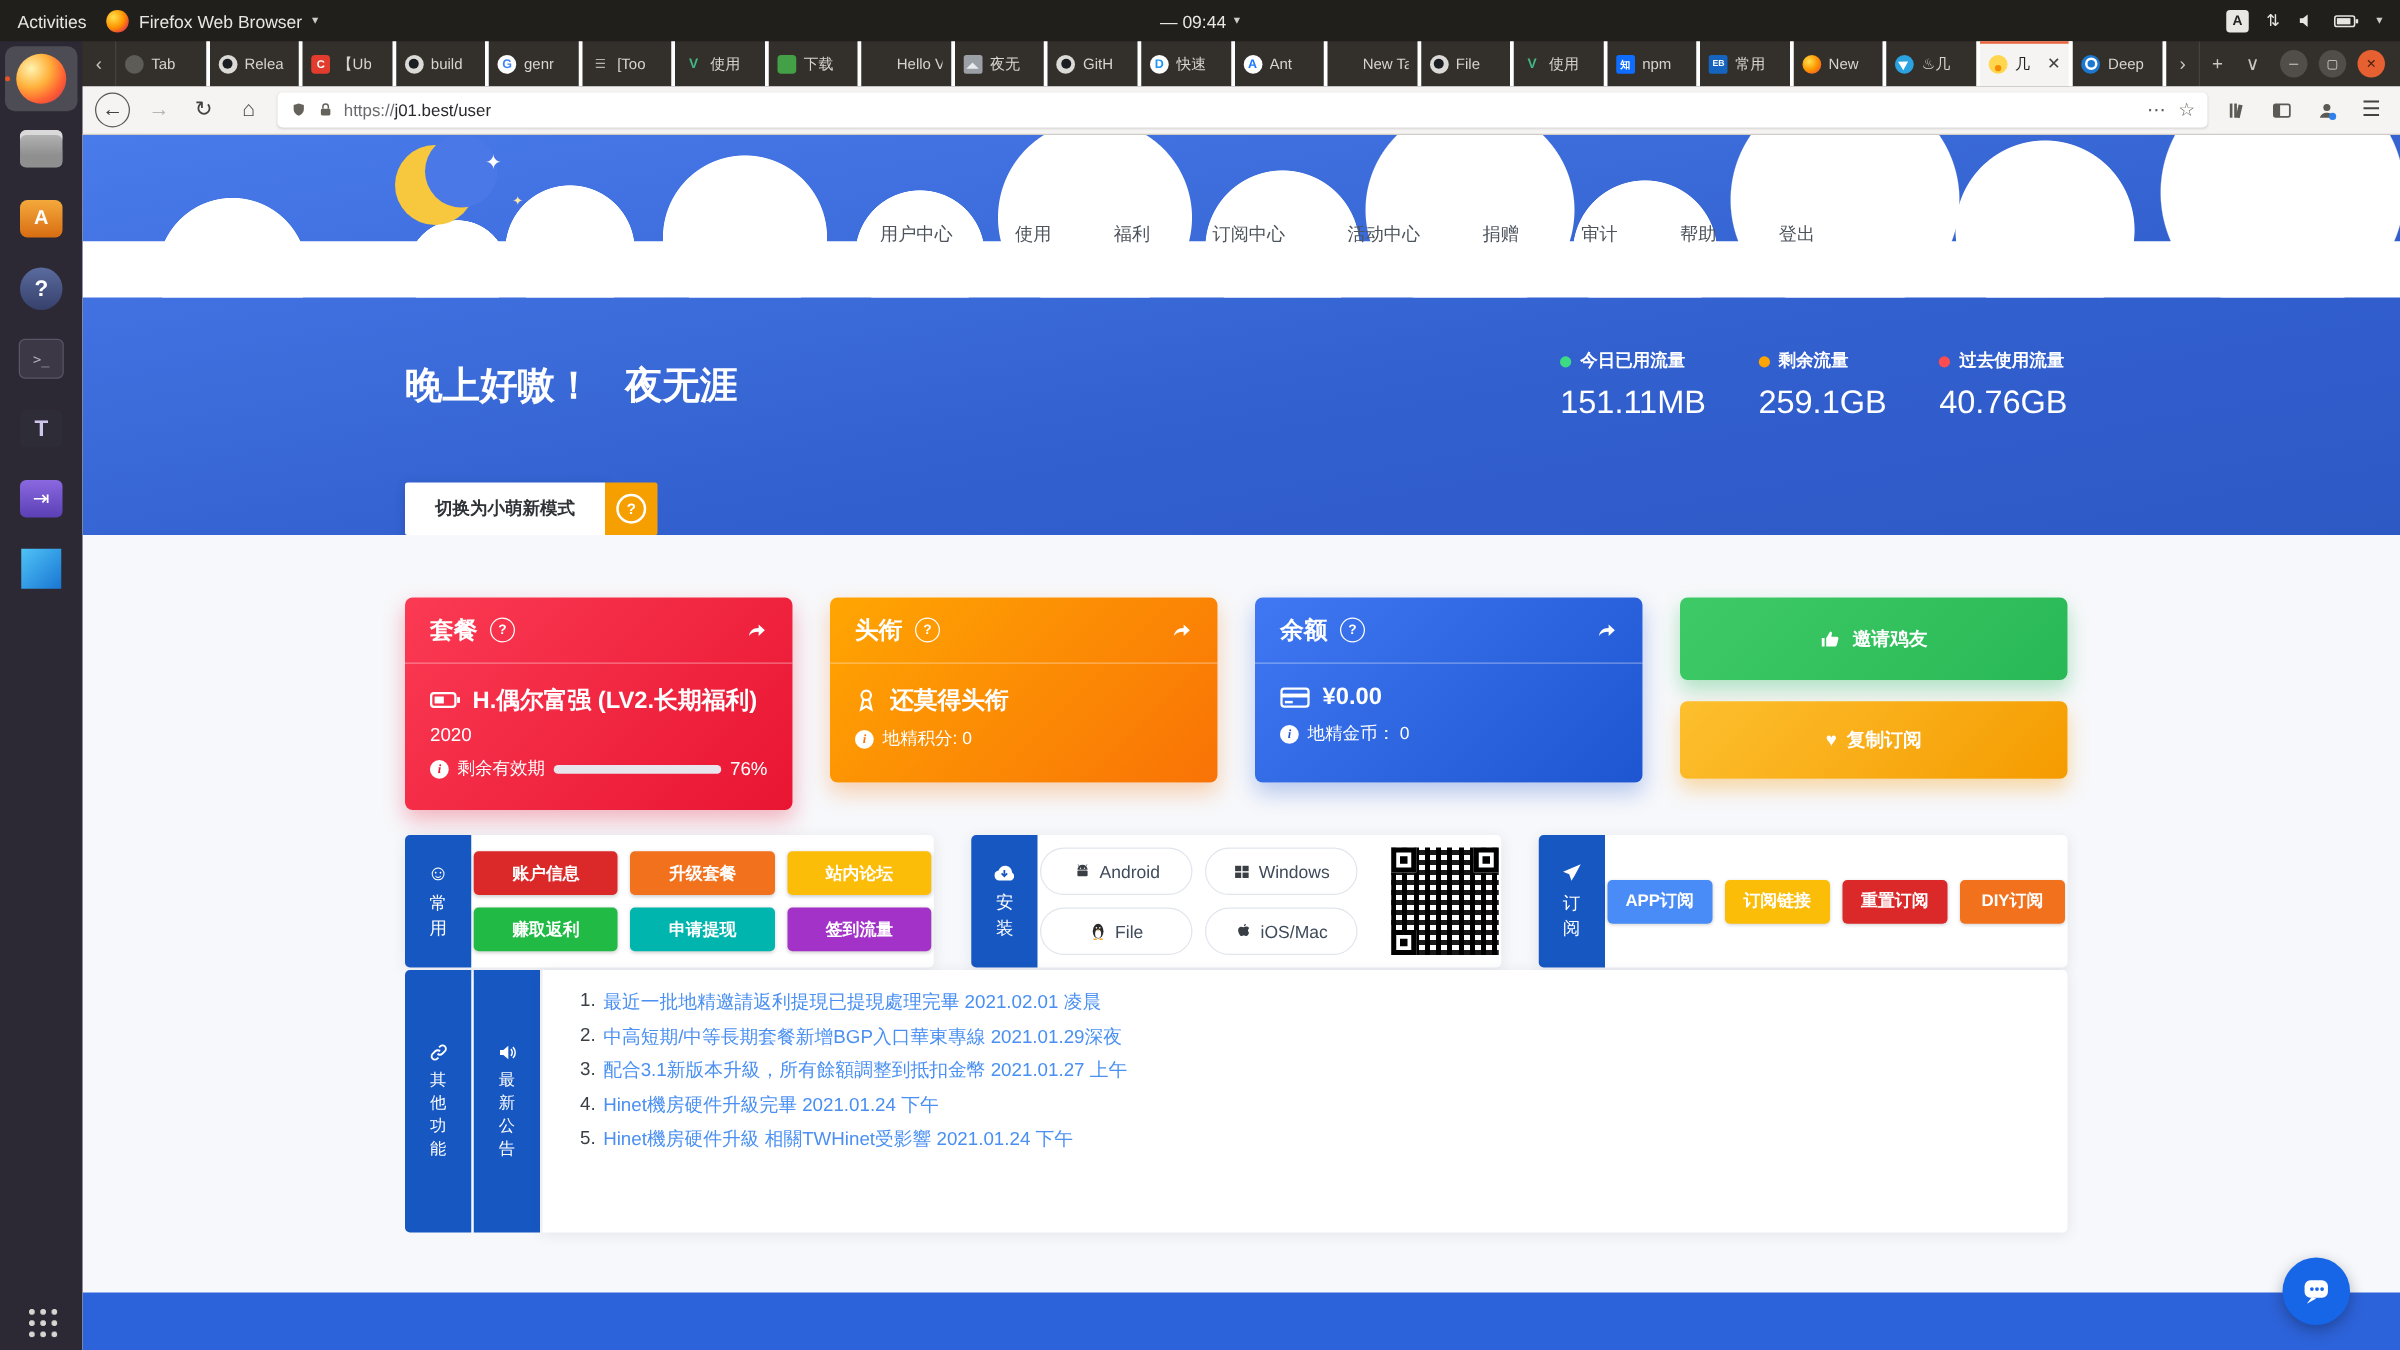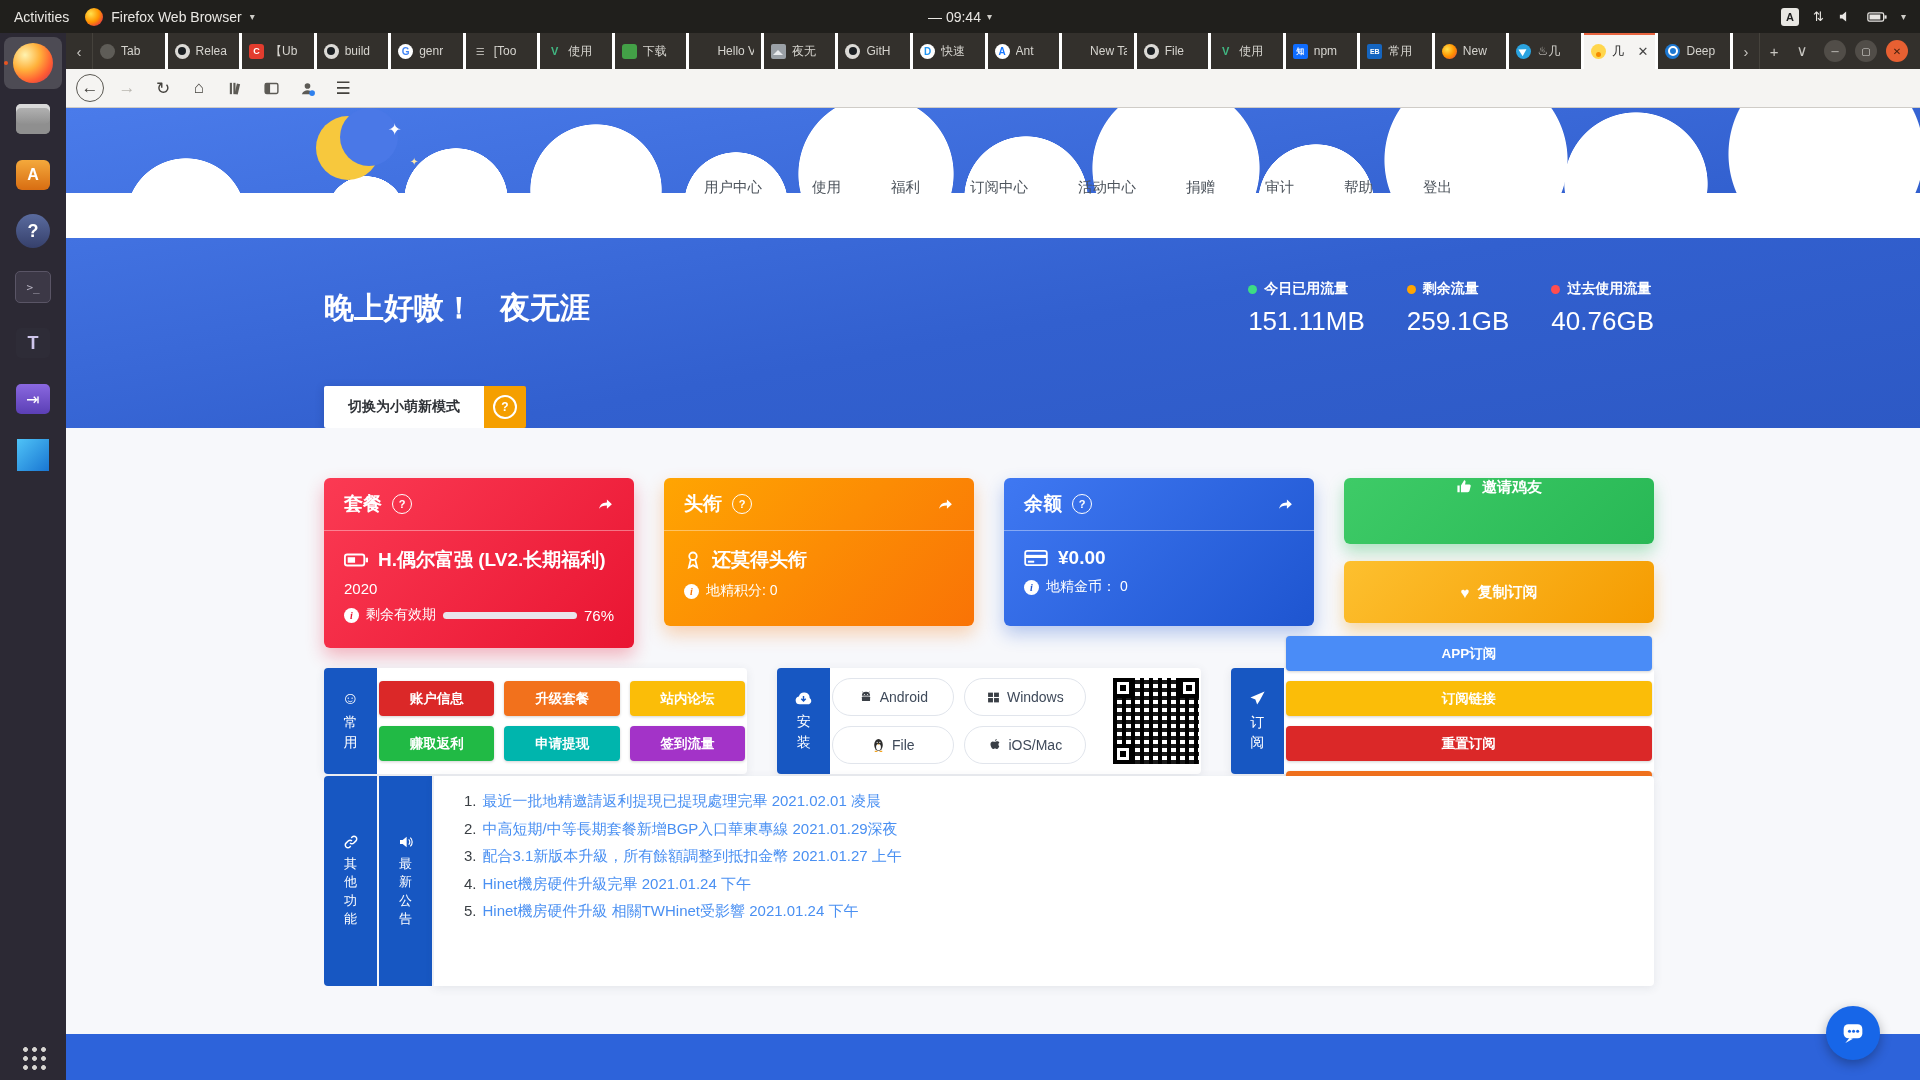--- a/index.html
+++ b/index.html
@@ -119,32 +119,32 @@
   .card-body{padding:16px 20px 0}
   .cb-row1{display:flex;align-items:center;gap:10px;font-size:19px;font-weight:bold}
   .cb-sub{font-size:15px;margin:7px 0 9px}
   .cb-info{display:flex;align-items:center;gap:7px;font-size:14px}
   .info-dot{width:15px;height:15px;border-radius:50%;background:#fff;display:inline-flex;align-items:center;justify-content:center;font-family:"Liberation Serif",serif;font-weight:bold;font-style:italic;font-size:10px;flex:none}
   .card-red .info-dot{color:#e91532}.card-orange .info-dot{color:#f97306}.card-blue .info-dot{color:#1e55d0}
   .pbar{flex:1;height:7px;border-radius:4px;background:#e9e5ec;overflow:hidden}
   .pfill{height:100%;border-radius:4px;background:#21ba45}
   .ppct{font-size:15px}
   .col4{flex:1;display:flex;flex-direction:column}
-  .btn-invite{height:66px;border-radius:6px;background:linear-gradient(135deg,#3ecb67,#28b855);box-shadow:0 8px 16px rgba(40,184,85,.35);color:#fff;font-size:15px;font-weight:bold;display:flex;align-items:flex-start;justify-content:center;gap:9px}
+  .btn-invite{height:66px;border-radius:6px;background:linear-gradient(135deg,#3ecb67,#28b855);box-shadow:0 8px 16px rgba(40,184,85,.35);color:#fff;font-size:15px;font-weight:bold;display:flex;align-items:center;justify-content:center;gap:9px}
   .btn-copy{height:62px;margin-top:17px;border-radius:6px;background:linear-gradient(135deg,#fdc02f,#f59b00);box-shadow:0 8px 16px rgba(245,155,0,.35);color:#fff;font-size:15px;font-weight:bold;display:flex;align-items:center;justify-content:center;gap:8px}
   .heart{font-size:15px}
   
   .quick-row{position:absolute;left:258px;top:560px;width:1330px;height:106px;display:flex;gap:30px}
   .panel{flex:1;display:flex;background:#fff;border-radius:4px;box-shadow:0 2px 10px rgba(60,64,90,.1)}
   .vtab{width:53px;flex:none;background:#1757c2;border-radius:4px 0 0 4px;color:#fff;display:flex;flex-direction:column;align-items:center;justify-content:center;gap:5px}
   .vtab-label{width:1em;word-break:break-all;line-height:1.45;font-size:14px;text-align:center}
   .vface{font-size:17px;line-height:1}
   .panel-body{flex:1;display:flex;align-items:center;padding:0 2px;min-width:0}
   .grid6{display:grid;grid-template-columns:repeat(3,1fr);gap:10px;width:100%}
-  .grid4{display:grid;grid-template-columns:repeat(1,1fr);gap:10px;width:100%}
+  .grid4{display:grid;grid-template-columns:repeat(4,1fr);gap:10px;width:100%}
   .qbtn{height:35px;border-radius:4px;color:#fff;font-size:13.5px;font-weight:bold;display:flex;align-items:center;justify-content:center;box-shadow:0 1px 3px rgba(0,0,0,.18)}
   .pillwrap{display:grid;grid-template-columns:repeat(2,122px);gap:10px}
   .pill{height:36px;border:1.5px solid #e1e5ec;border-radius:19px;color:#3f4a5a;font-size:14px;display:flex;align-items:center;justify-content:center;gap:7px;background:#fff}
   .qr{margin-left:auto;width:86px;height:86px;flex:none;position:relative;background:
       repeating-linear-gradient(0deg,rgba(0,0,0,.9) 0 4px,transparent 4px 8px),
       repeating-linear-gradient(90deg,#000 0 4px,#fff 4px 9px)}
   .fp{position:absolute;width:20px;height:20px;border:4px solid #000;background:#fff;box-sizing:border-box}
   .fp::after{content:"";position:absolute;left:3px;top:3px;width:6px;height:6px;background:#000}
   .fp.tl{left:0;top:0}.fp.tr{right:0;top:0}.fp.bl{left:0;bottom:0}
   
@@ -328,20 +328,34 @@
           <div class="wbtn">▢</div>
           <div class="wbtn close">✕</div>
         </div>
       </div>
 
       <div class="toolbar">
         <span class="nav-ic nav-back">←</span>
         <span class="nav-ic nav-fwd">→</span>
         <span class="nav-ic">↻</span>
         <span class="nav-ic">⌂</span>
+        <div class="urlbar">
+          <svg width="14" height="14" viewBox="0 0 24 24">
+              <path d="M12 3l7 2v6c0 4.5-3 7.5-7 9-4-1.5-7-4.5-7-9V5l7-2z" fill="#65625c"></path>
+            </svg>
+          <svg width="13" height="14" viewBox="0 0 24 24">
+              <rect x="5" y="10" width="14" height="10" rx="2" fill="#65625c"></rect>
+              <path d="M8 10V7a4 4 0 018 0v3" stroke="#65625c" stroke-width="2.2" fill="none"></path>
+            </svg>
+          <span class="url-text"><span class="url-dim">https://</span>j01.best/user</span>
+          <span class="url-right">
+            <span>⋯</span>
+            <span>☆</span>
+          </span>
+        </div>
         <span class="nav-ic">
           <svg width="17" height="17" viewBox="0 0 24 24">
               <rect x="4" y="4" width="3" height="16" fill="#5c5a55"></rect>
               <rect x="9" y="4" width="3" height="16" fill="#5c5a55"></rect>
               <path d="M14 5l4.5 1-3.4 14.6-4.5-1z" fill="#5c5a55"></path>
             </svg>
         </span>
         <span class="nav-ic">
           <svg width="17" height="17" viewBox="0 0 24 24">
               <rect x="3" y="5" width="18" height="14" rx="2" fill="none" stroke="#5c5a55" stroke-width="2"></rect>

